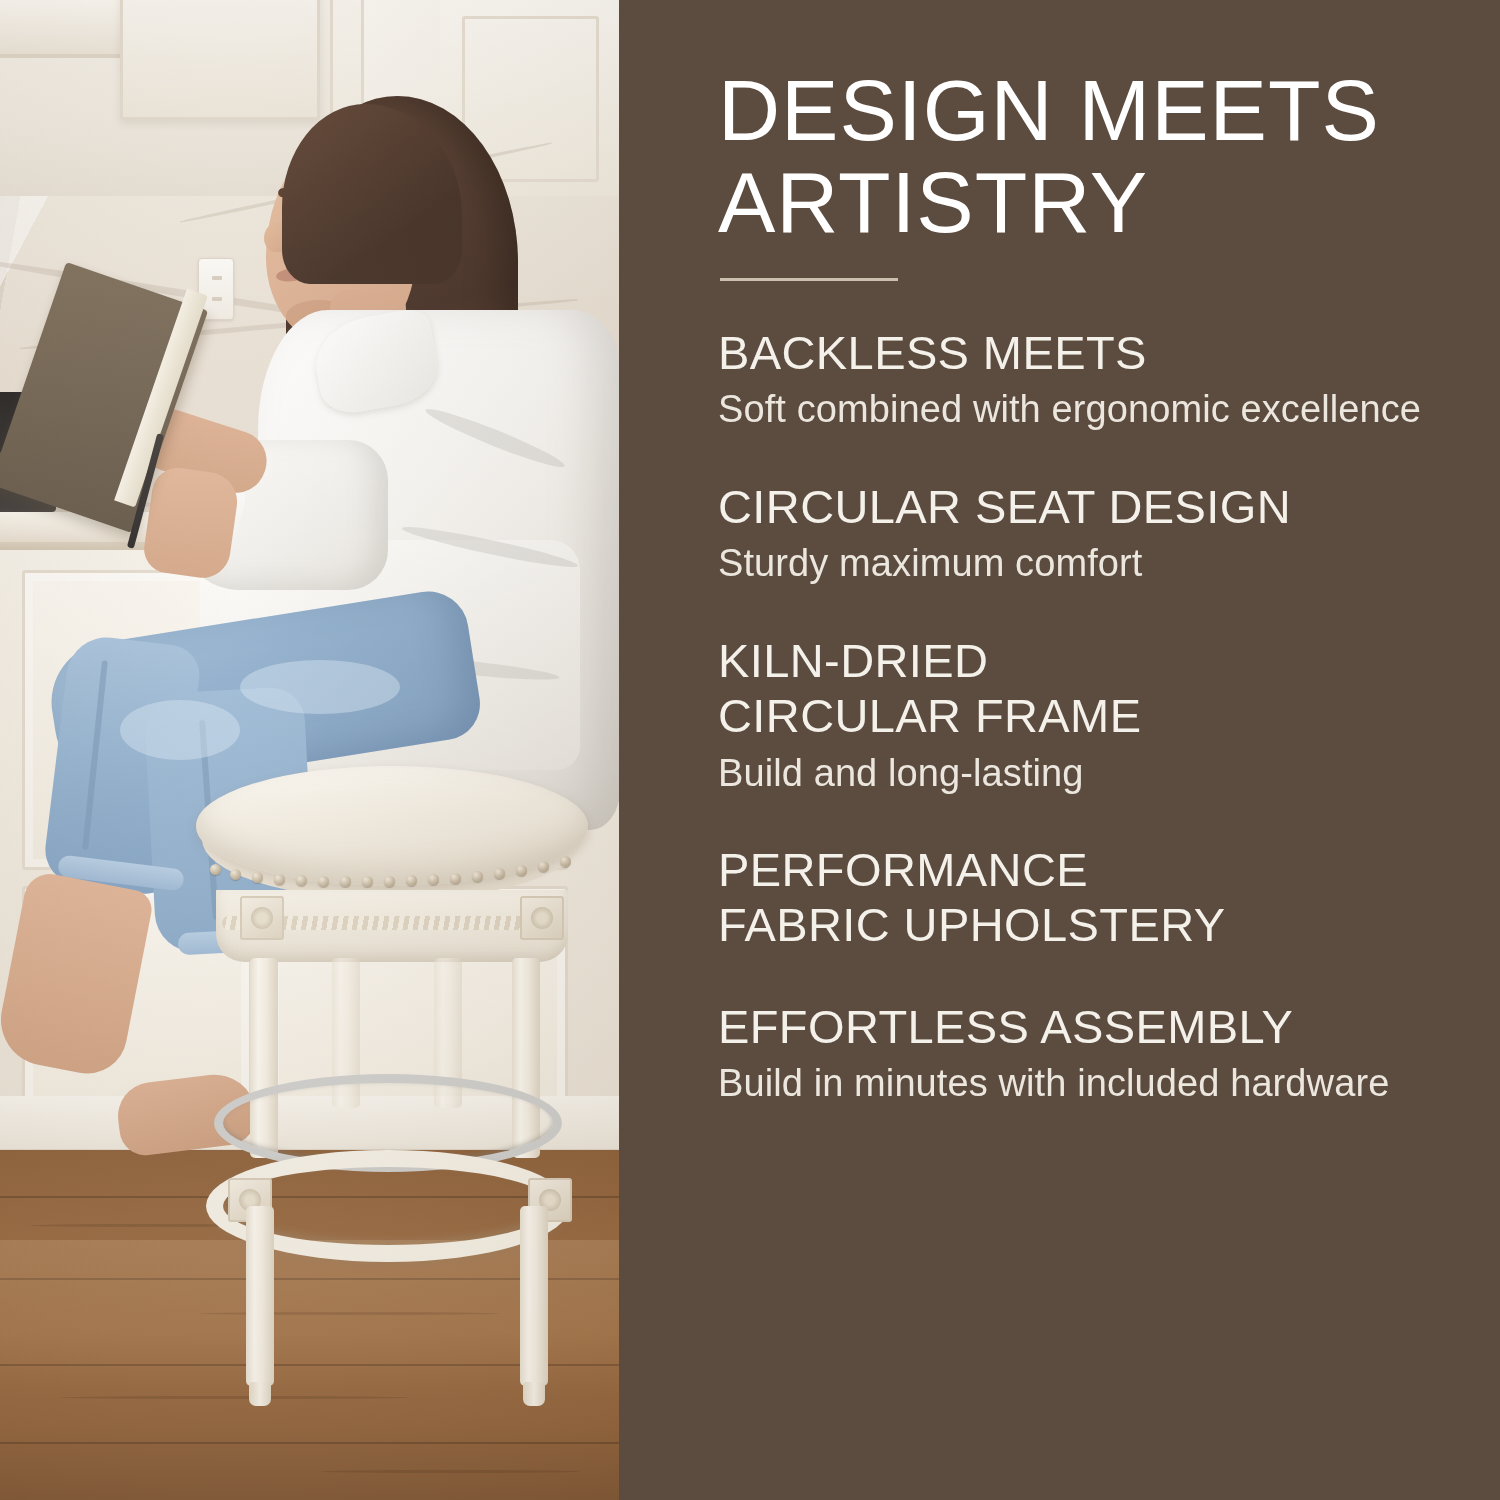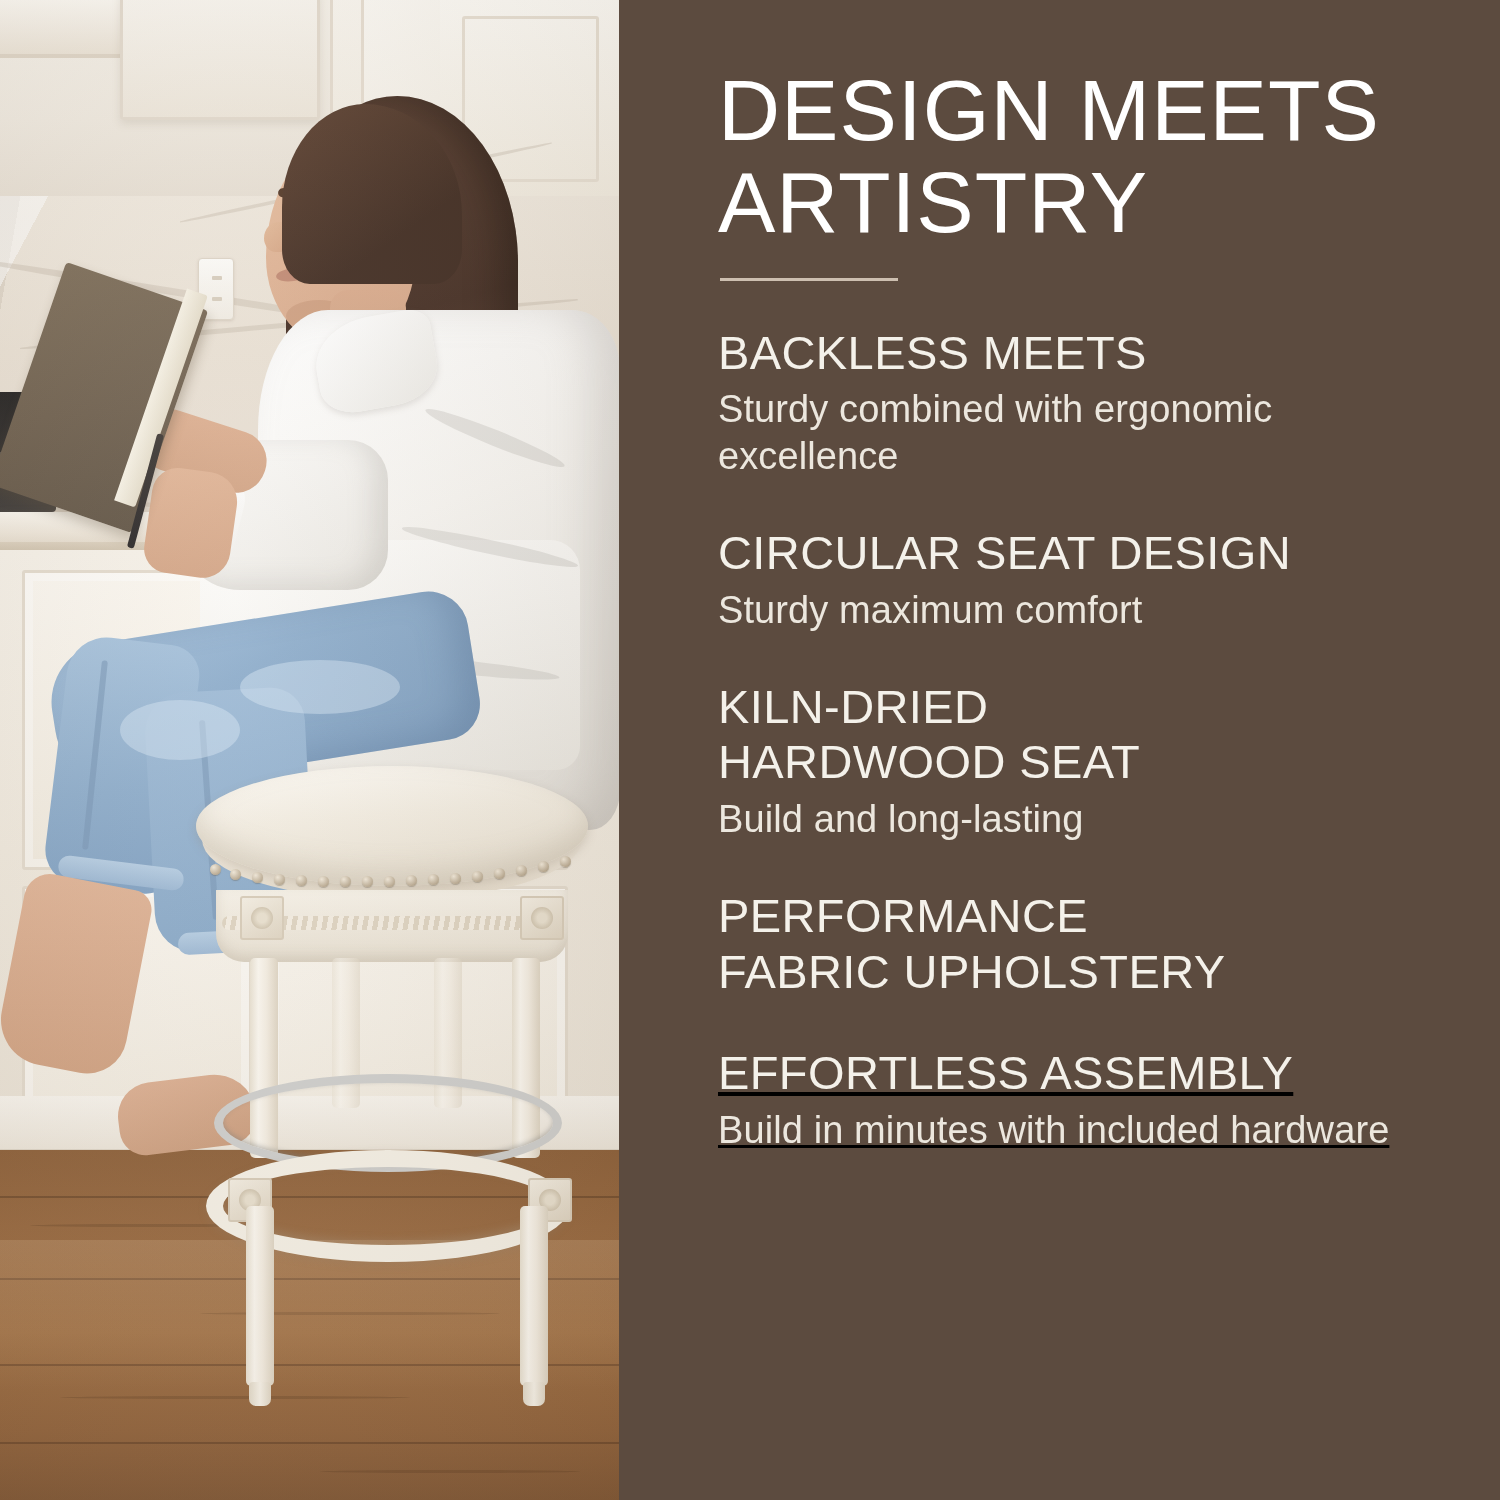--- a/index.html
+++ b/index.html
@@ -407,21 +407,21 @@
     letter-spacing:1px;
     white-space:pre-line;
   }
   .title-rule{
     width:178px; height:3px;
     background:#cdbfb0;
     margin:30px 0 0 2px;
   }
   .features{ margin-top:44px; }
   .feature{ margin-bottom:46px; }
-  .feature:last-child{ margin-bottom:0;text-decoration:underline; }
+  .feature:last-child{ margin-bottom:0; }
   .feature-title{
     color:#f4f1ea;
     font-size:47px;
     font-weight:300;
     line-height:1.18;
     letter-spacing:.4px;
     white-space:pre-line;
   }
   .feature-desc{
     color:#ece7de;
@@ -580,31 +580,31 @@
 
     <h1 class="main-title">DESIGN MEETS
 ARTISTRY</h1>
 
     <div class="title-rule"></div>
 
     <div class="features">
 
       <div class="feature">
         <div class="feature-title">BACKLESS MEETS</div>
-        <div class="feature-desc">Sturdy combined with ergonomic excellence</div>
+        <div class="feature-desc">Soft combined with ergonomic excellence</div>
       </div>
 
       <div class="feature">
         <div class="feature-title">CIRCULAR SEAT DESIGN</div>
         <div class="feature-desc">Sturdy maximum comfort</div>
       </div>
 
       <div class="feature">
         <div class="feature-title">KILN-DRIED
-HARDWOOD SEAT</div>
+CIRCULAR FRAME</div>
         <div class="feature-desc">Build and long-lasting</div>
       </div>
 
       <div class="feature">
         <div class="feature-title">PERFORMANCE
 FABRIC UPHOLSTERY</div>
       </div>
 
       <div class="feature">
         <div class="feature-title">EFFORTLESS ASSEMBLY</div>

